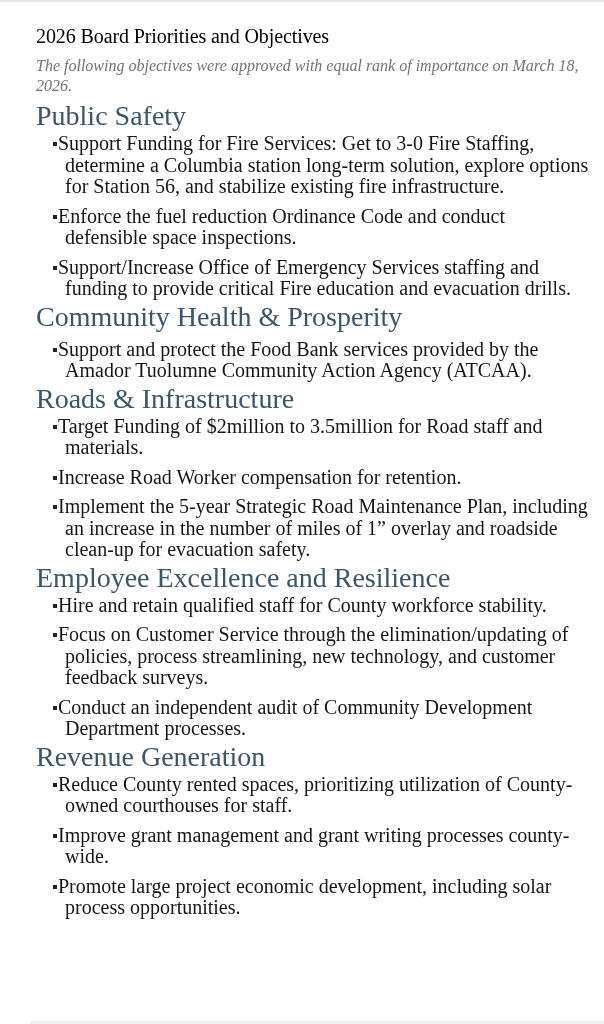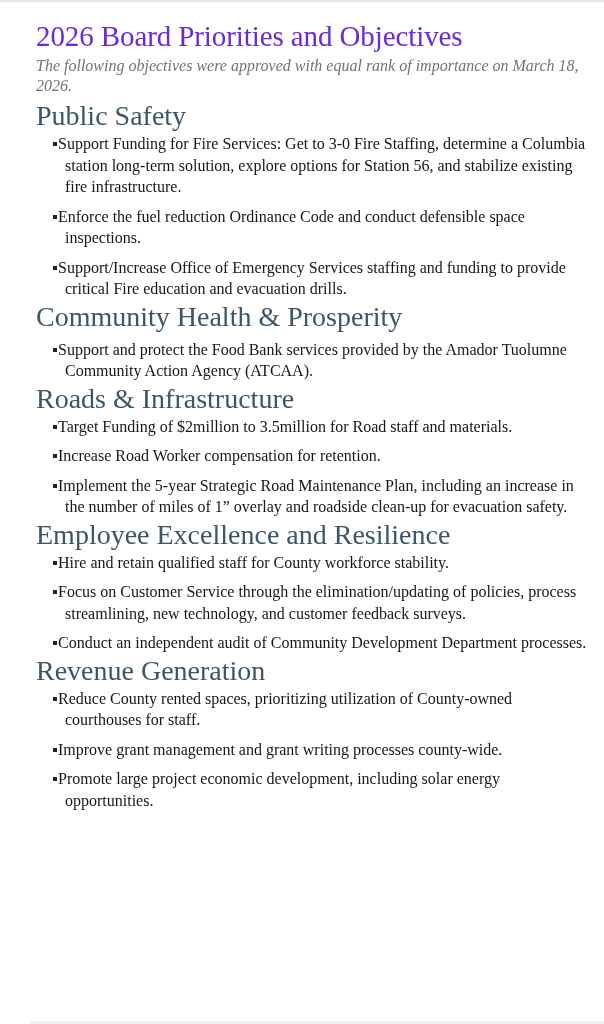--- a/index.html
+++ b/index.html
@@ -27,25 +27,25 @@
       height: 3px;
       background: #f0f0f0;
     }
     .page {
       position: absolute;
       left: 36px;
       top: 20px;
       width: 556px;
     }
     .doc-title {
-      font-size: 29px;
+      font-size: 20px;
       line-height: 32px;
       margin: 0 0 4px 0;
       font-weight: normal;
-      color: #6d28d9;
+      color: #000000;
       letter-spacing: -0.1px;
     }
     .doc-subtitle {
       font-style: italic;
       font-size: 16px;
       line-height: 20px;
       color: #737373;
       margin: 0 0 6px 0;
     }
     .section {
@@ -58,21 +58,21 @@
       font-weight: normal;
       margin: 0 0 3px 0;
     }
     ul.items {
       list-style: none;
       margin: 0 0 2px 0;
       padding: 0;
     }
     li.item {
       position: relative;
-      font-size: 16px;
+      font-size: 20px;
       line-height: 21.5px;
       padding-left: 29px;
       text-indent: -7px;
       margin: 0 0 8px 0;
       color: #161616;
     }
     li.item:last-child {
       margin-bottom: 3px;
     }
     li.item .bullet {
@@ -132,18 +132,18 @@
       <li class="item"><span class="bullet"></span><span class="item-text">Conduct an independent audit of Community Development Department processes.</span></li>
     </ul>
   </div>
 
   <div class="section">
     <h2 class="section-title">Revenue Generation</h2>
     <ul class="items">
       <li class="item"><span class="bullet"></span><span class="item-text">Reduce County rented spaces, prioritizing utilization of County-owned courthouses for staff.</span></li>
       <li class="item"><span class="bullet"></span></li>
       <li class="item"><span class="bullet"></span><span class="item-text">Improve grant management and grant writing processes county-wide.</span></li>
-      <li class="item"><span class="bullet"></span><span class="item-text">Promote large project economic development, including solar energy opportunities.</span></li>
+      <li class="item"><span class="bullet"></span><span class="item-text">Promote large project economic development, including solar process opportunities.</span></li>
     </ul>
   </div>
 </div>
 
 <div class="bottom-rule"></div>
 
 </body></html>

